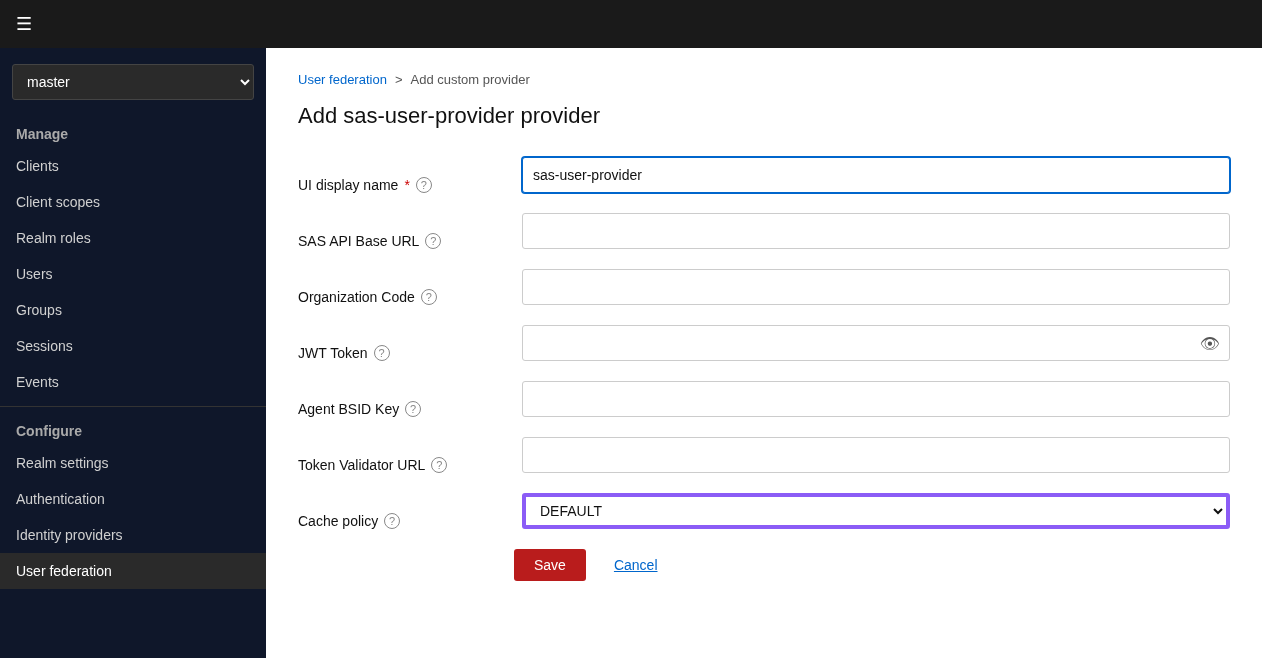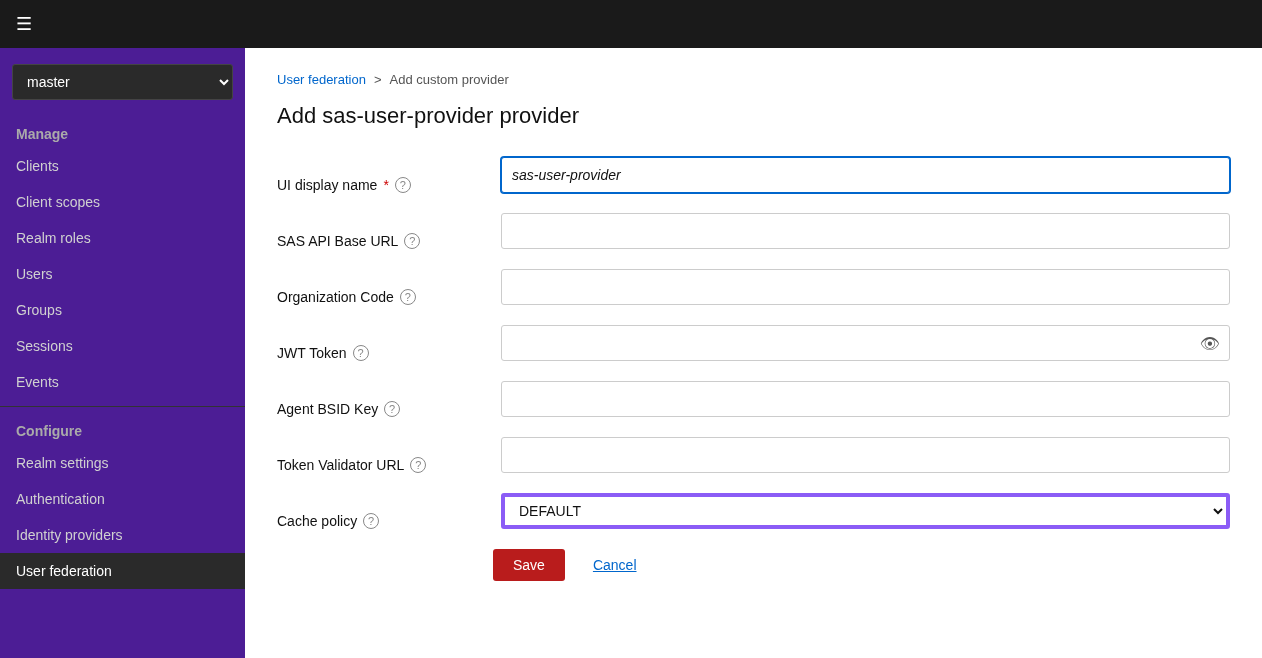--- a/index.html
+++ b/index.html
@@ -36,22 +36,22 @@
 
     
     .main-layout {
       display: flex;
       flex: 1;
       overflow: hidden;
     }
 
     
     .sidebar {
-      width: 245px;
-      background: #4c1d95;
+      width: 266px;
+      background: #0f172a;
       color: #d0d0d0;
       display: flex;
       flex-direction: column;
       flex-shrink: 0;
       overflow-y: auto;
       padding-top: 8px;
     }
     .sidebar-realm {
       margin: 8px 12px 16px 12px;
     }
@@ -162,21 +162,20 @@
     }
     .form-control {
       flex: 1;
       height: 36px;
       border: 1px solid #ccc;
       border-radius: 3px;
       padding: 0 10px;
       font-size: 14px;
       color: #111;
       outline: none;
-      font-style: italic;
     }
     .form-control.active-input {
       border-color: #0066cc;
       box-shadow: 0 0 0 1px #0066cc;
     }
     .input-wrapper {
       flex: 1;
       position: relative;
       display: flex;
       align-items: center;

